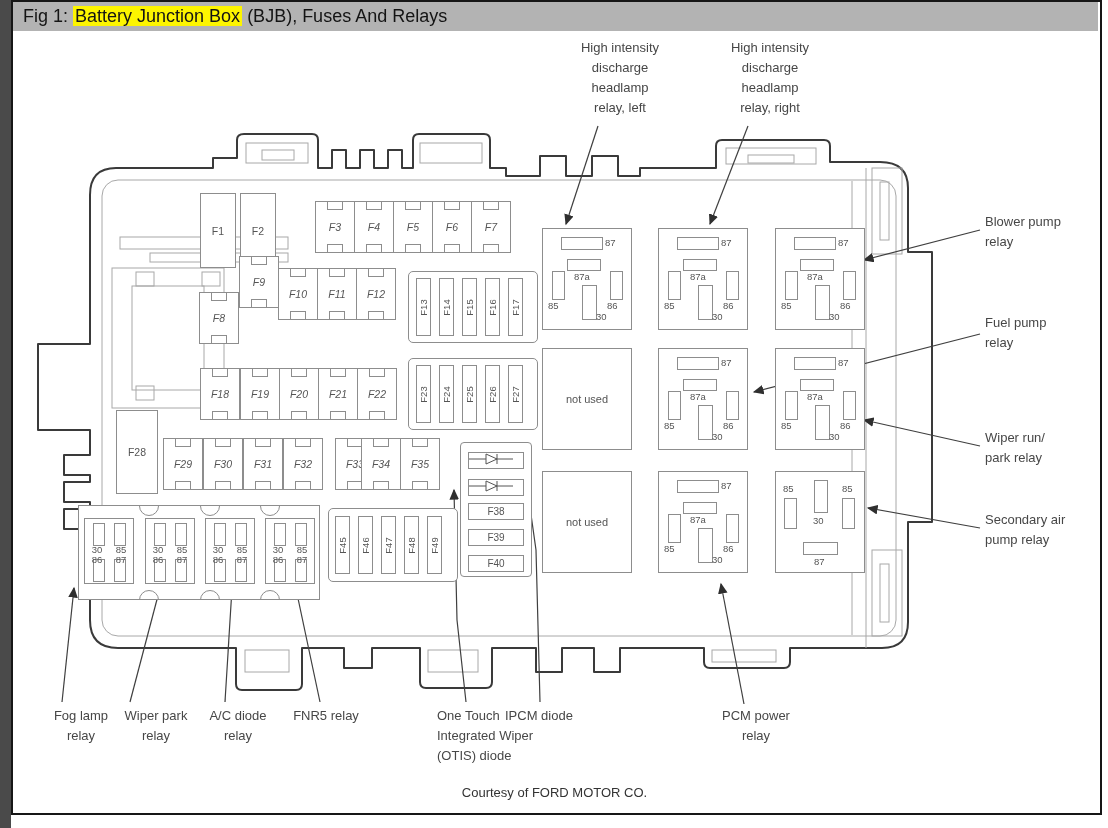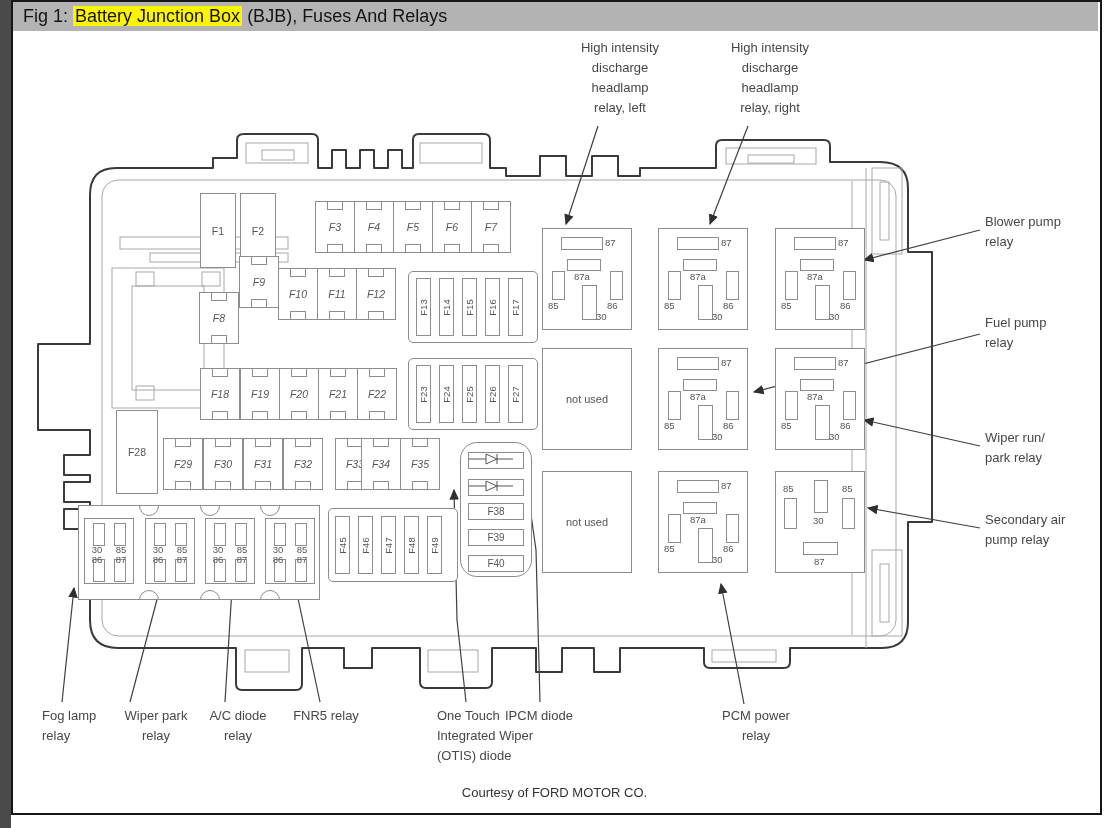--- a/index.html
+++ b/index.html
@@ -13,21 +13,21 @@
   
   .fuse,.tallfuse{position:absolute;border:1px solid #8d8d8d;background:#fff;display:flex;
         align-items:center;justify-content:center;font-size:10.5px;color:#555;}
   .fuse{width:38px;height:50px;font-style:italic;}
   .fuse .tab{position:absolute;width:14px;height:7px;border:1px solid #8d8d8d;background:#fff;left:50%;transform:translateX(-50%);}
   .tab.t{top:-1px}.tab.b{bottom:-1px}
   .vgroup{position:absolute;border:1px solid #8d8d8d;border-radius:5px;background:#fff;}
   .vfuse{position:absolute;width:13px;height:56px;border:1px solid #8d8d8d;background:#fff;
          display:flex;align-items:center;justify-content:center;}
   .vfuse span{transform:rotate(-90deg);font-size:9.5px;color:#555;white-space:nowrap;}
-  .dpanel{position:absolute;border:1px solid #8d8d8d;border-radius:17px;background:#fff;}
+  .dpanel{position:absolute;border:1px solid #8d8d8d;border-radius:4px;background:#fff;}
   .hslot{position:absolute;left:7px;width:54px;height:15px;border:1px solid #8d8d8d;display:flex;
          align-items:center;justify-content:center;font-size:10px;color:#555;background:#fff;}
   
   .brelay,.nused{position:absolute;width:88px;height:100px;border:1px solid #8d8d8d;background:#fff;}
   .nused{display:flex;align-items:center;justify-content:center;font-size:11px;color:#555;}
   .slot{position:absolute;border:1px solid #8d8d8d;background:#fff;}
   .pin{position:absolute;font-size:9.5px;color:#555;line-height:10px;}
   .srelaybox{position:absolute;border:1px solid #8d8d8d;background:#fff;overflow:hidden;}
   .srelay{position:absolute;width:48px;height:64px;border:1px solid #8d8d8d;background:#fff;}
   .srelay .vs{position:absolute;width:10px;height:21px;border:1px solid #8d8d8d;}
@@ -468,21 +468,21 @@
       <div>relay</div>
     </div>
     <div class="callout" style="left: 985px; top: 428px; width: 110px; text-align: left;">
       <div>Wiper run/</div>
       <div>park relay</div>
     </div>
     <div class="callout" style="left: 985px; top: 510px; width: 115px; text-align: left;">
       <div>Secondary air</div>
       <div>pump relay</div>
     </div>
-    <div class="callout" style="left: 42px; top: 706px; width: 78px; ">
+    <div class="callout" style="left: 42px; top: 706px; width: 78px; text-align: center;">
       <div>Fog lamp</div>
       <div>relay</div>
     </div>
     <div class="callout" style="left: 112px; top: 706px; width: 88px; text-align: center;">
       <div>Wiper park</div>
       <div>relay</div>
     </div>
     <div class="callout" style="left: 196px; top: 706px; width: 84px; text-align: center;">
       <div>A/C diode</div>
       <div>relay</div>

